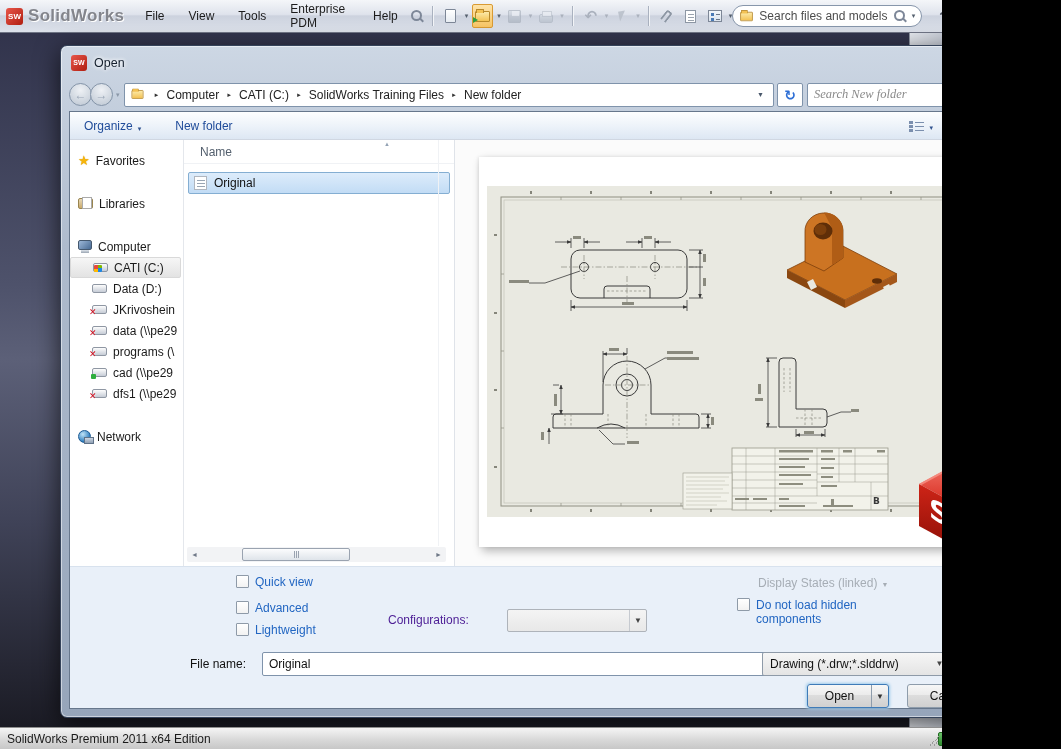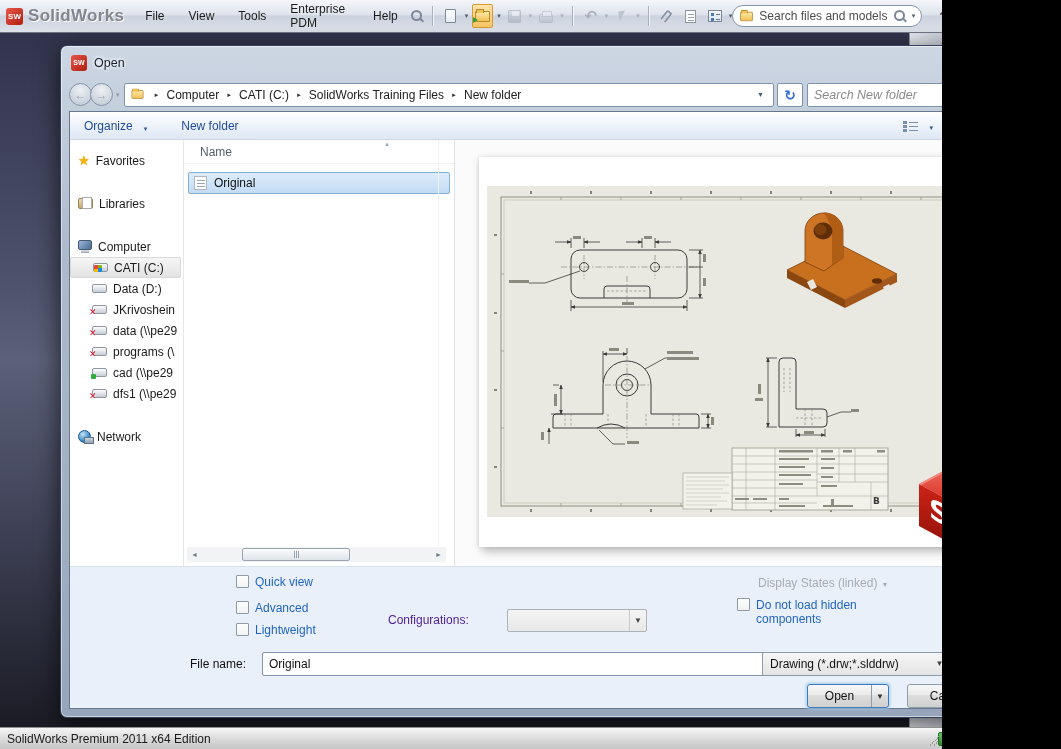--- a/index.html
+++ b/index.html
@@ -96,27 +96,27 @@
                display:flex; align-items:center; padding:0 5px; overflow:hidden; }
   .crumb-bar .mini-folder { transform:scale(.8); margin-right:2px; }
   .crumb-sep { font-size:6px; color:#333; padding:0 7px; }
   .crumb-item { color:#222; white-space:nowrap; }
   .crumb-dd { margin-left:auto; font-size:7px; color:#49576a; padding:0 4px; }
   .nav-refresh { width:26px; height:24px; margin-left:3px; background:#fff; border:1px solid #7f93ab; border-radius:2px;
                  color:#2e6fd6; font-size:14px; font-weight:bold; font-family:"DejaVu Sans",sans-serif;
                  display:flex; align-items:center; justify-content:center; }
   .dlg-search { width:206px; height:24px; margin-left:4px; background:#fff; border:1px solid #7f93ab; border-radius:2px;
                 display:flex; align-items:center; padding:0 6px; }
-  .dlg-search input { flex:1; border:none; outline:none; background:transparent; font-size:12.5px; color:#0f172a; font-family:Liberation Sans, sans-serif; min-width:10px; }
+  .dlg-search input { flex:1; border:none; outline:none; background:transparent; font-size:12.5px; color:#0f172a; font-family:Liberation Serif, serif; min-width:10px; }
   .dlg-search input::placeholder { font-style:italic; color:#8a8a8a; }
 
   .client { position:absolute; top:65px; left:8px; right:8px; bottom:8px; background:#fff; border:1px solid #67778c; display:flex; flex-direction:column; }
   .cmdbar { height:28px; background:linear-gradient(180deg,#fdfeff 0%,#ecf2f9 55%,#dde7f3 100%);
             border-bottom:1px solid #d0d7e2; display:flex; align-items:center; padding:0 14px; color:#1f4b99; position:relative; }
-  .cmd-item { display:flex; align-items:flex-end; gap:11px; margin-right:34px; }
+  .cmd-item { display:flex; align-items:flex-end; gap:5px; margin-right:34px; }
   .cmd-item .caret { color:#31538f; }
   .cmdbar-right { position:absolute; right:14px; display:flex; align-items:center; gap:16px; }
   .ic-views { position:relative; width:15px; height:12px; }
   .ic-views::before { content:""; position:absolute; left:0; top:1px; width:4px; height:3px; background:#7b8fae; box-shadow:0 4px 0 #7b8fae,0 8px 0 #7b8fae; }
   .ic-views::after { content:""; position:absolute; left:6px; top:2px; width:9px; height:1px; background:#7b8fae; box-shadow:0 4px 0 #7b8fae,0 8px 0 #7b8fae; }
   .ic-prevpane { width:17px; height:13px; border:1px solid #8a99ac; background:#fff; position:relative; }
   .ic-prevpane::after { content:""; position:absolute; right:1px; top:1px; bottom:1px; width:8px; background:#cdd9e8; }
   .ic-help { width:16px; height:16px; border-radius:50%; background:radial-gradient(circle at 40% 30%,#6d9de0,#2257b0 70%,#153e88);
              color:#fff; font-size:10px; font-weight:bold; display:flex; align-items:center; justify-content:center; border:1px solid #1a3f7e; }
 

